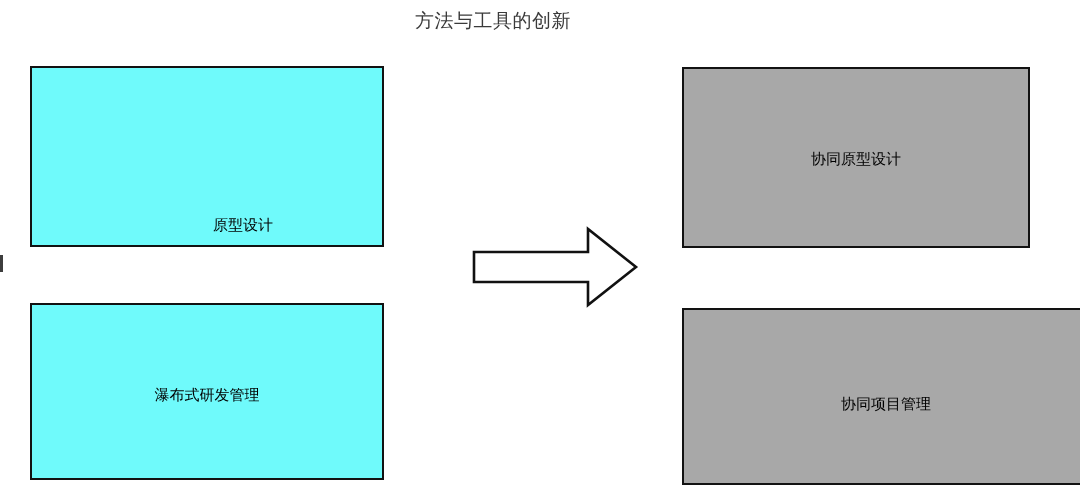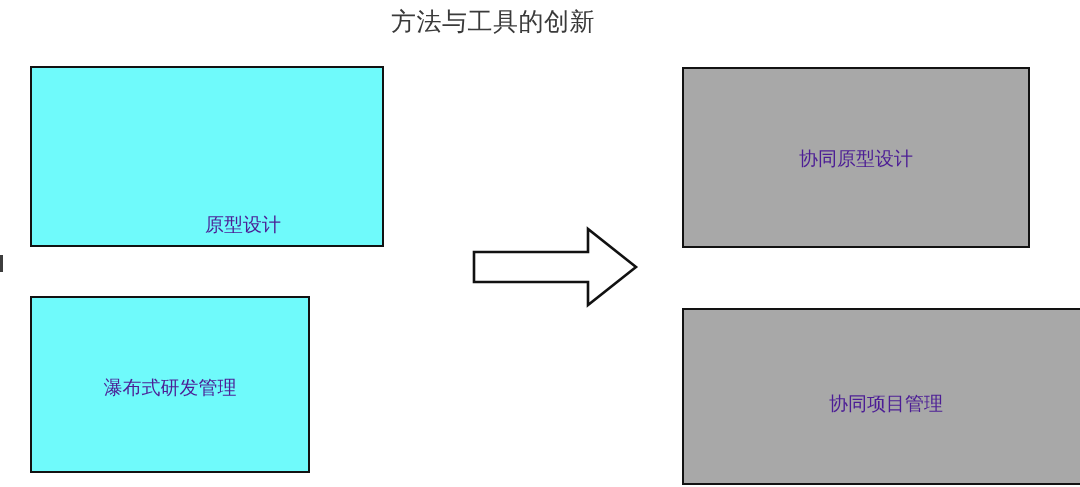--- a/index.html
+++ b/index.html
@@ -23,56 +23,56 @@
     height: 487px;
     background: #ffffff;
   }
 
   .slide-title {
     position: absolute;
     left: 0;
     top: 8px;
     width: 986px;
     text-align: center;
-    font-size: 25px;
+    font-size: 19px;
     line-height: 26px;
     color: #3a3a3a;
     letter-spacing: 0.5px;
     white-space: nowrap;
   }
 
   
   .proc-box {
     position: absolute;
     box-sizing: border-box;
     border: 2px solid #121212;
     display: block;
   }
   .proc-box .proc-label {
     position: absolute;
     left: 0;
     width: 100%;
     text-align: center;
-    font-size: 19px;
+    font-size: 15px;
     line-height: 22px;
-    color: #4c1d95;
+    color: #000000;
     white-space: nowrap;
   }
 
   
   .box-legacy-1 {
     left: 30px;  top: 66px;
     width: 354px; height: 181px;
     background: #6ffafb;
   }
   .box-legacy-1 .proc-label { top: 146px; margin-left: 36px; }
 
   .box-legacy-2 {
-    left: 30px;  top: 296px;
-    width: 280px; height: 177px;
+    left: 30px;  top: 303px;
+    width: 354px; height: 177px;
     background: #6ffafb;
   }
   .box-legacy-2 .proc-label { top: 79px; }
 
   
   .box-new-1 {
     left: 682px; top: 67px;
     width: 348px; height: 181px;
     background: #a8a8a8;
   }

